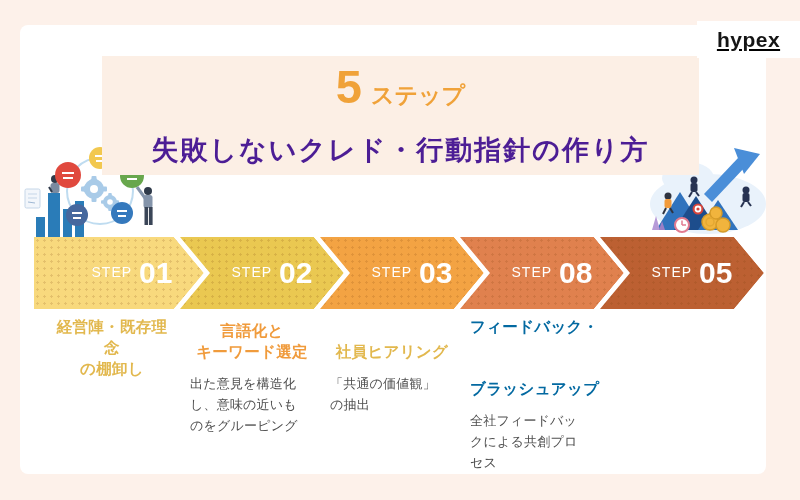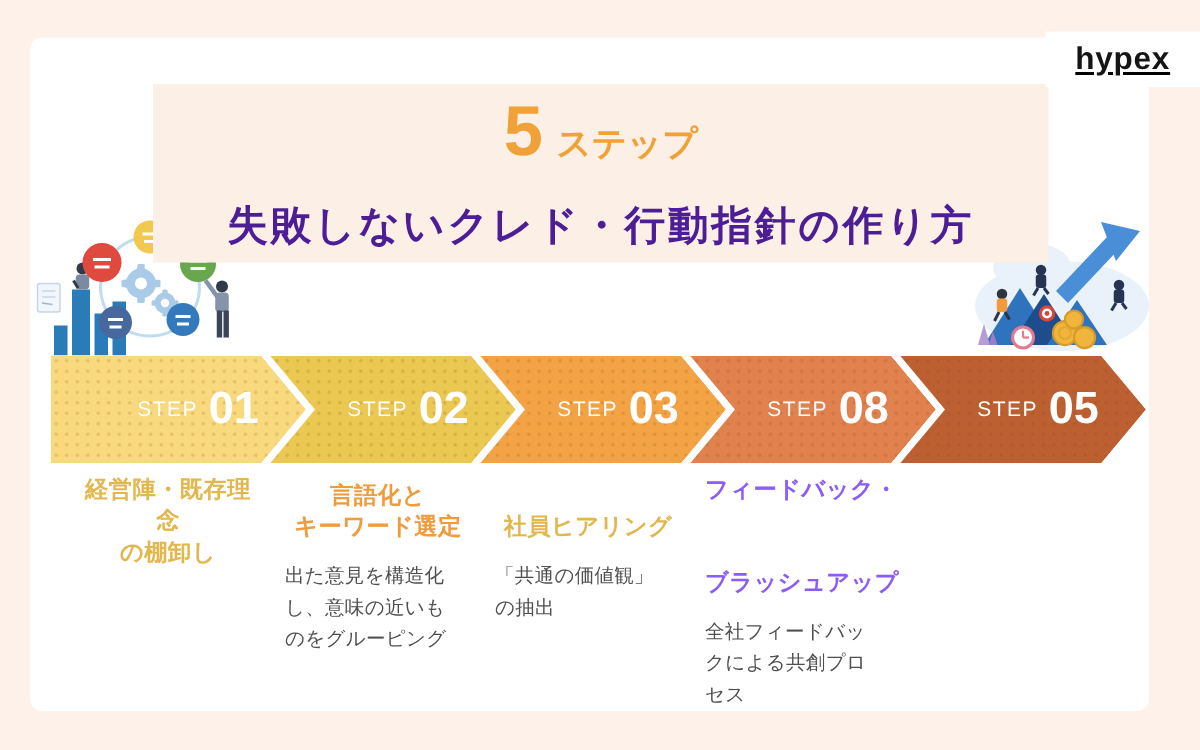--- a/index.html
+++ b/index.html
@@ -259,21 +259,21 @@
       <div class="col-desc">出た意見を構造化し、意味の近いものをグルーピング</div>
     </div>
     <div class="col">
       <div class="col-heading" style="color: rgb(226, 184, 78);">
         <span>社員ヒアリング</span>
         <span></span>
       </div>
       <div class="col-desc">「共通の価値観」の抽出</div>
     </div>
     <div class="col">
-      <div class="col-heading" style="color: #8b5cf6; gap: 41px;">
+      <div class="col-heading" style="color: #0369a1; gap: 41px;">
         <span>フィードバック・</span>
         <span>ブラッシュアップ</span>
       </div>
       <div class="col-desc">全社フィードバックによる共創プロセス</div>
     </div>
   </div>
 
 </div>
 
 <div class="logo-box">

